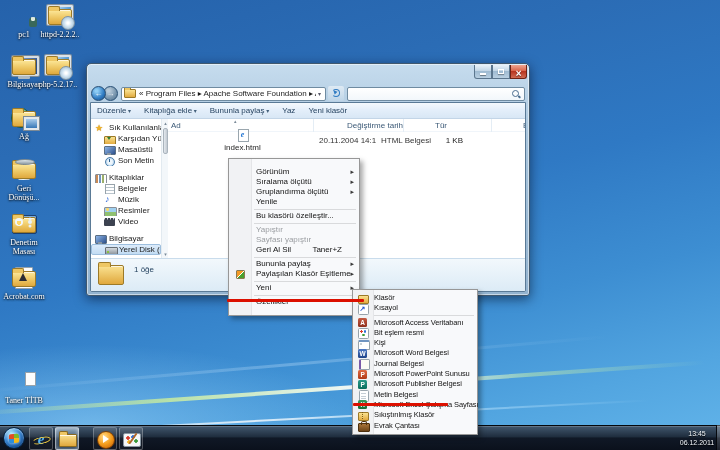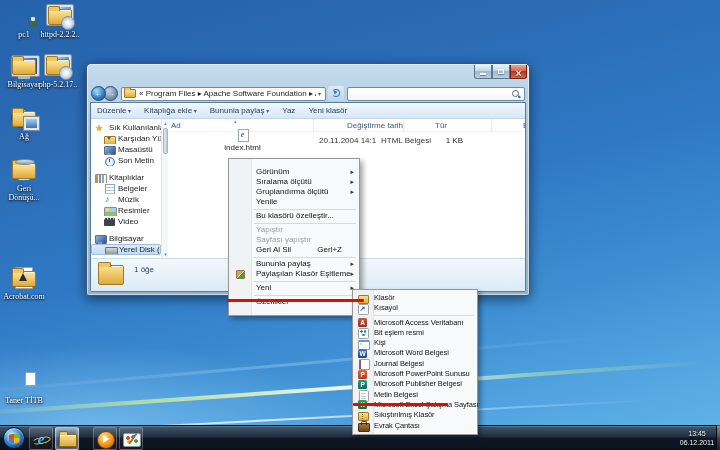--- a/index.html
+++ b/index.html
@@ -325,20 +325,26 @@
           <i class="fold"></i>
         </span>
         <span class="dlabel">Ağ</span>
       </div>
       <div class="dicon" style="left: 2px; top: 158px;">
         <span class="dg ic-recycle-bin">
           <i class="fold"></i>
         </span>
         <span class="dlabel">Geri Dönüşü...</span>
       </div>
+      <div class="dicon" style="left: 2px; top: 212px;">
+        <span class="dg ic-control-panel">
+          <i class="fold"></i>
+        </span>
+        <span class="dlabel">Denetim Masası</span>
+      </div>
       <div class="dicon" style="left: 2px; top: 266px;">
         <span class="dg ic-acrobat-doc">
           <i class="fold"></i>
         </span>
         <span class="dlabel">Acrobat.com</span>
       </div>
       <div class="dicon" style="left: 2px; top: 370px;">
         <span class="dg ic-folder-docs"></span>
         <span class="dlabel">Taner TİTB</span>
       </div>
@@ -530,21 +536,21 @@
         <span class="sc"></span>
       </div>
       <div class="cm-item disabled">
         <span class="cic"></span>
         <span class="cl">Sayfası yapıştır</span>
         <span class="sc"></span>
       </div>
       <div class="cm-item">
         <span class="cic"></span>
         <span class="cl">Geri Al Sil</span>
-        <span class="sc">Geri+Z</span>
+        <span class="sc">Taner+Z</span>
       </div>
       <div class="cm-item sep">
         
         
         
       </div>
       <div class="cm-item submenu">
         <span class="cic"></span>
         <span class="cl">Bununla paylaş</span>
         <span class="sc"></span>

